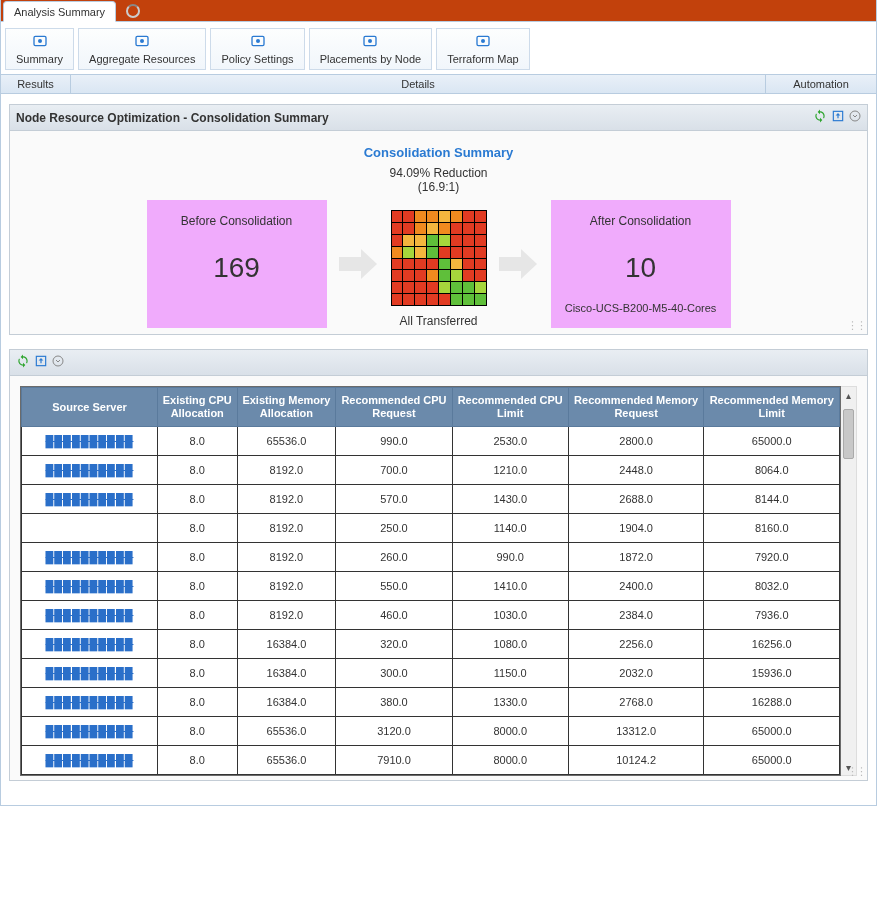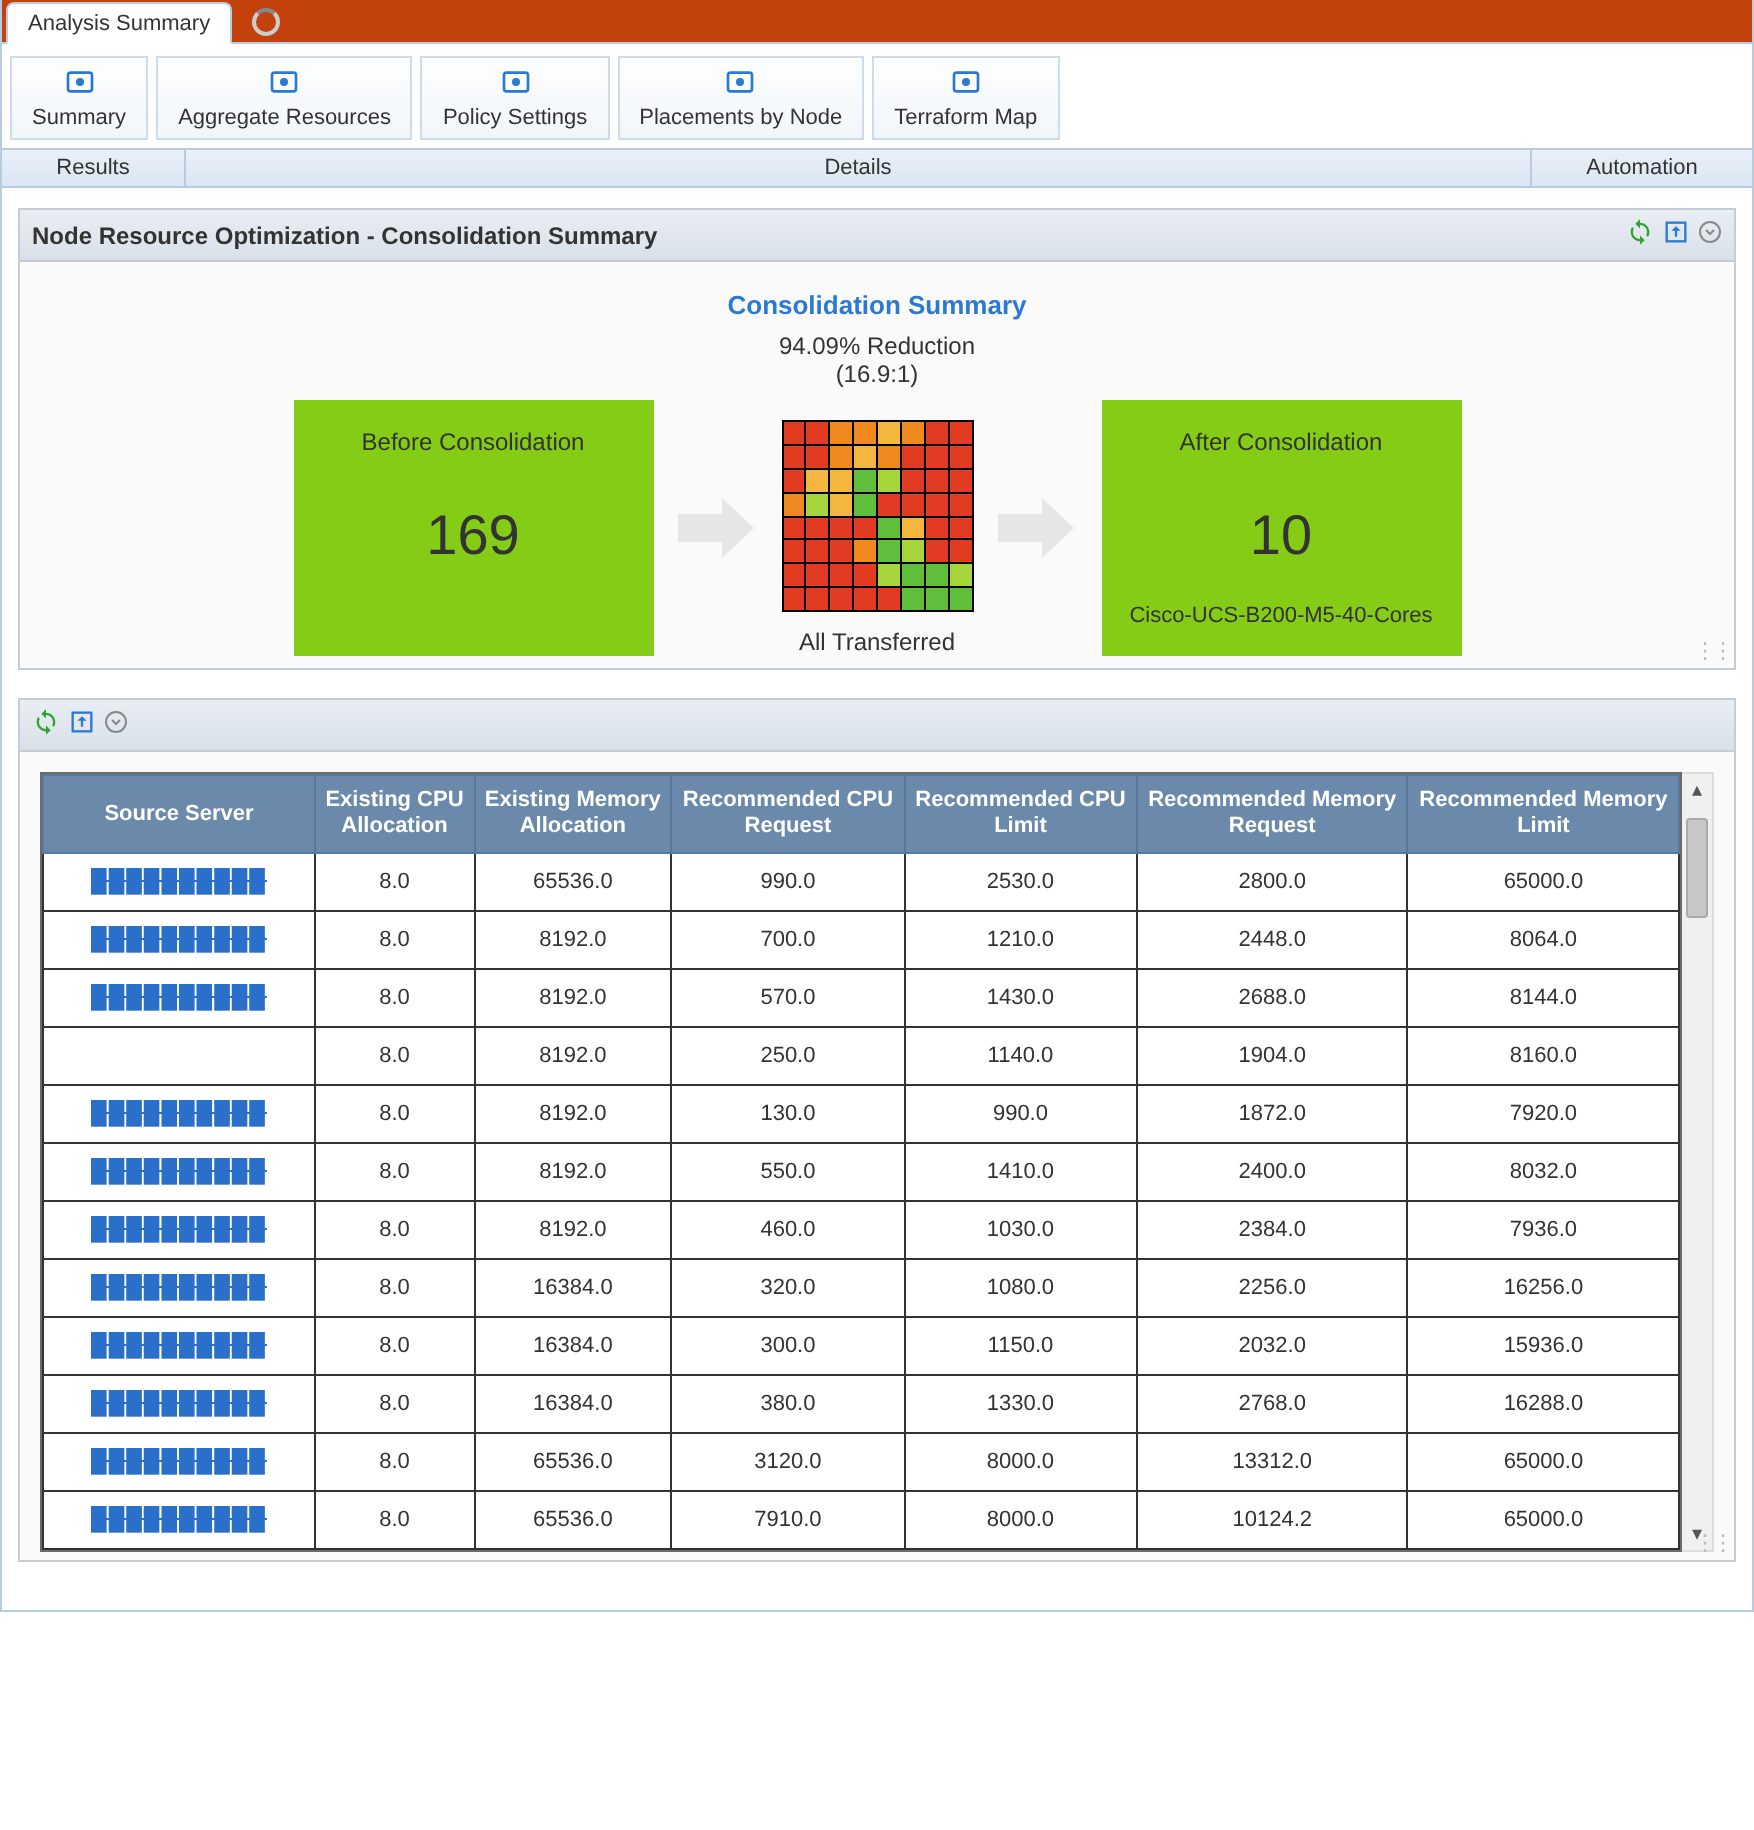--- a/index.html
+++ b/index.html
@@ -107,21 +107,21 @@
     color: #bbb;
     letter-spacing: -2px;
   }
   .summary-row {
     display: flex;
     align-items: center;
     gap: 12px;
     justify-content: center;
   }
   .card {
-    background: #84cc16;
+    background: #f0abfc;
     width: 180px;
     text-align: center;
     padding: 14px 10px;
     font-size: 12px;
   }
   .card-title { font-size: 12px; margin-bottom: 24px; }
   .card-number { font-size: 28px; }
   .card-sub { font-size: 11px; margin-top: 18px; }
   .arrow {
     width: 40px; height: 30px;
@@ -253,21 +253,21 @@
       <div class="tool-btn">
         <svg width="18" height="16" viewBox="0 0 24 24">
           <rect x="3" y="5" width="18" height="14" rx="2" fill="none" stroke="#2a7ad2" stroke-width="2"></rect>
           <circle cx="12" cy="12" r="3" fill="#2a7ad2"></circle>
         </svg>
         <span>Terraform Map</span>
       </div>
     </div>
 
   <div class="nav-row" id="navrow">
-      <div class="nav-cell" style="width: 92px;"><span>Results</span></div>
+      <div class="nav-cell" style="width: 70px;"><span>Results</span></div>
       <div class="nav-cell" style="flex: 1 1 0%;"><span>Details</span></div>
       <div class="nav-cell" style="width: 110px;"><span>Automation</span></div>
     </div>
 
   <div class="content">
 
     <div class="panel">
       <div class="panel-head">
         <span>Node Resource Optimization - Consolidation Summary</span>
         <div class="panel-head-actions">
@@ -454,21 +454,21 @@
                     <td>8192.0</td>
                     <td>250.0</td>
                     <td>1140.0</td>
                     <td>1904.0</td>
                     <td>8160.0</td>
                   </tr>
                   <tr>
                     <td class="src">██████████</td>
                     <td>8.0</td>
                     <td>8192.0</td>
-                    <td>130.0</td>
+                    <td>260.0</td>
                     <td>990.0</td>
                     <td>1872.0</td>
                     <td>7920.0</td>
                   </tr>
                   <tr>
                     <td class="src">██████████</td>
                     <td>8.0</td>
                     <td>8192.0</td>
                     <td>550.0</td>
                     <td>1410.0</td>

